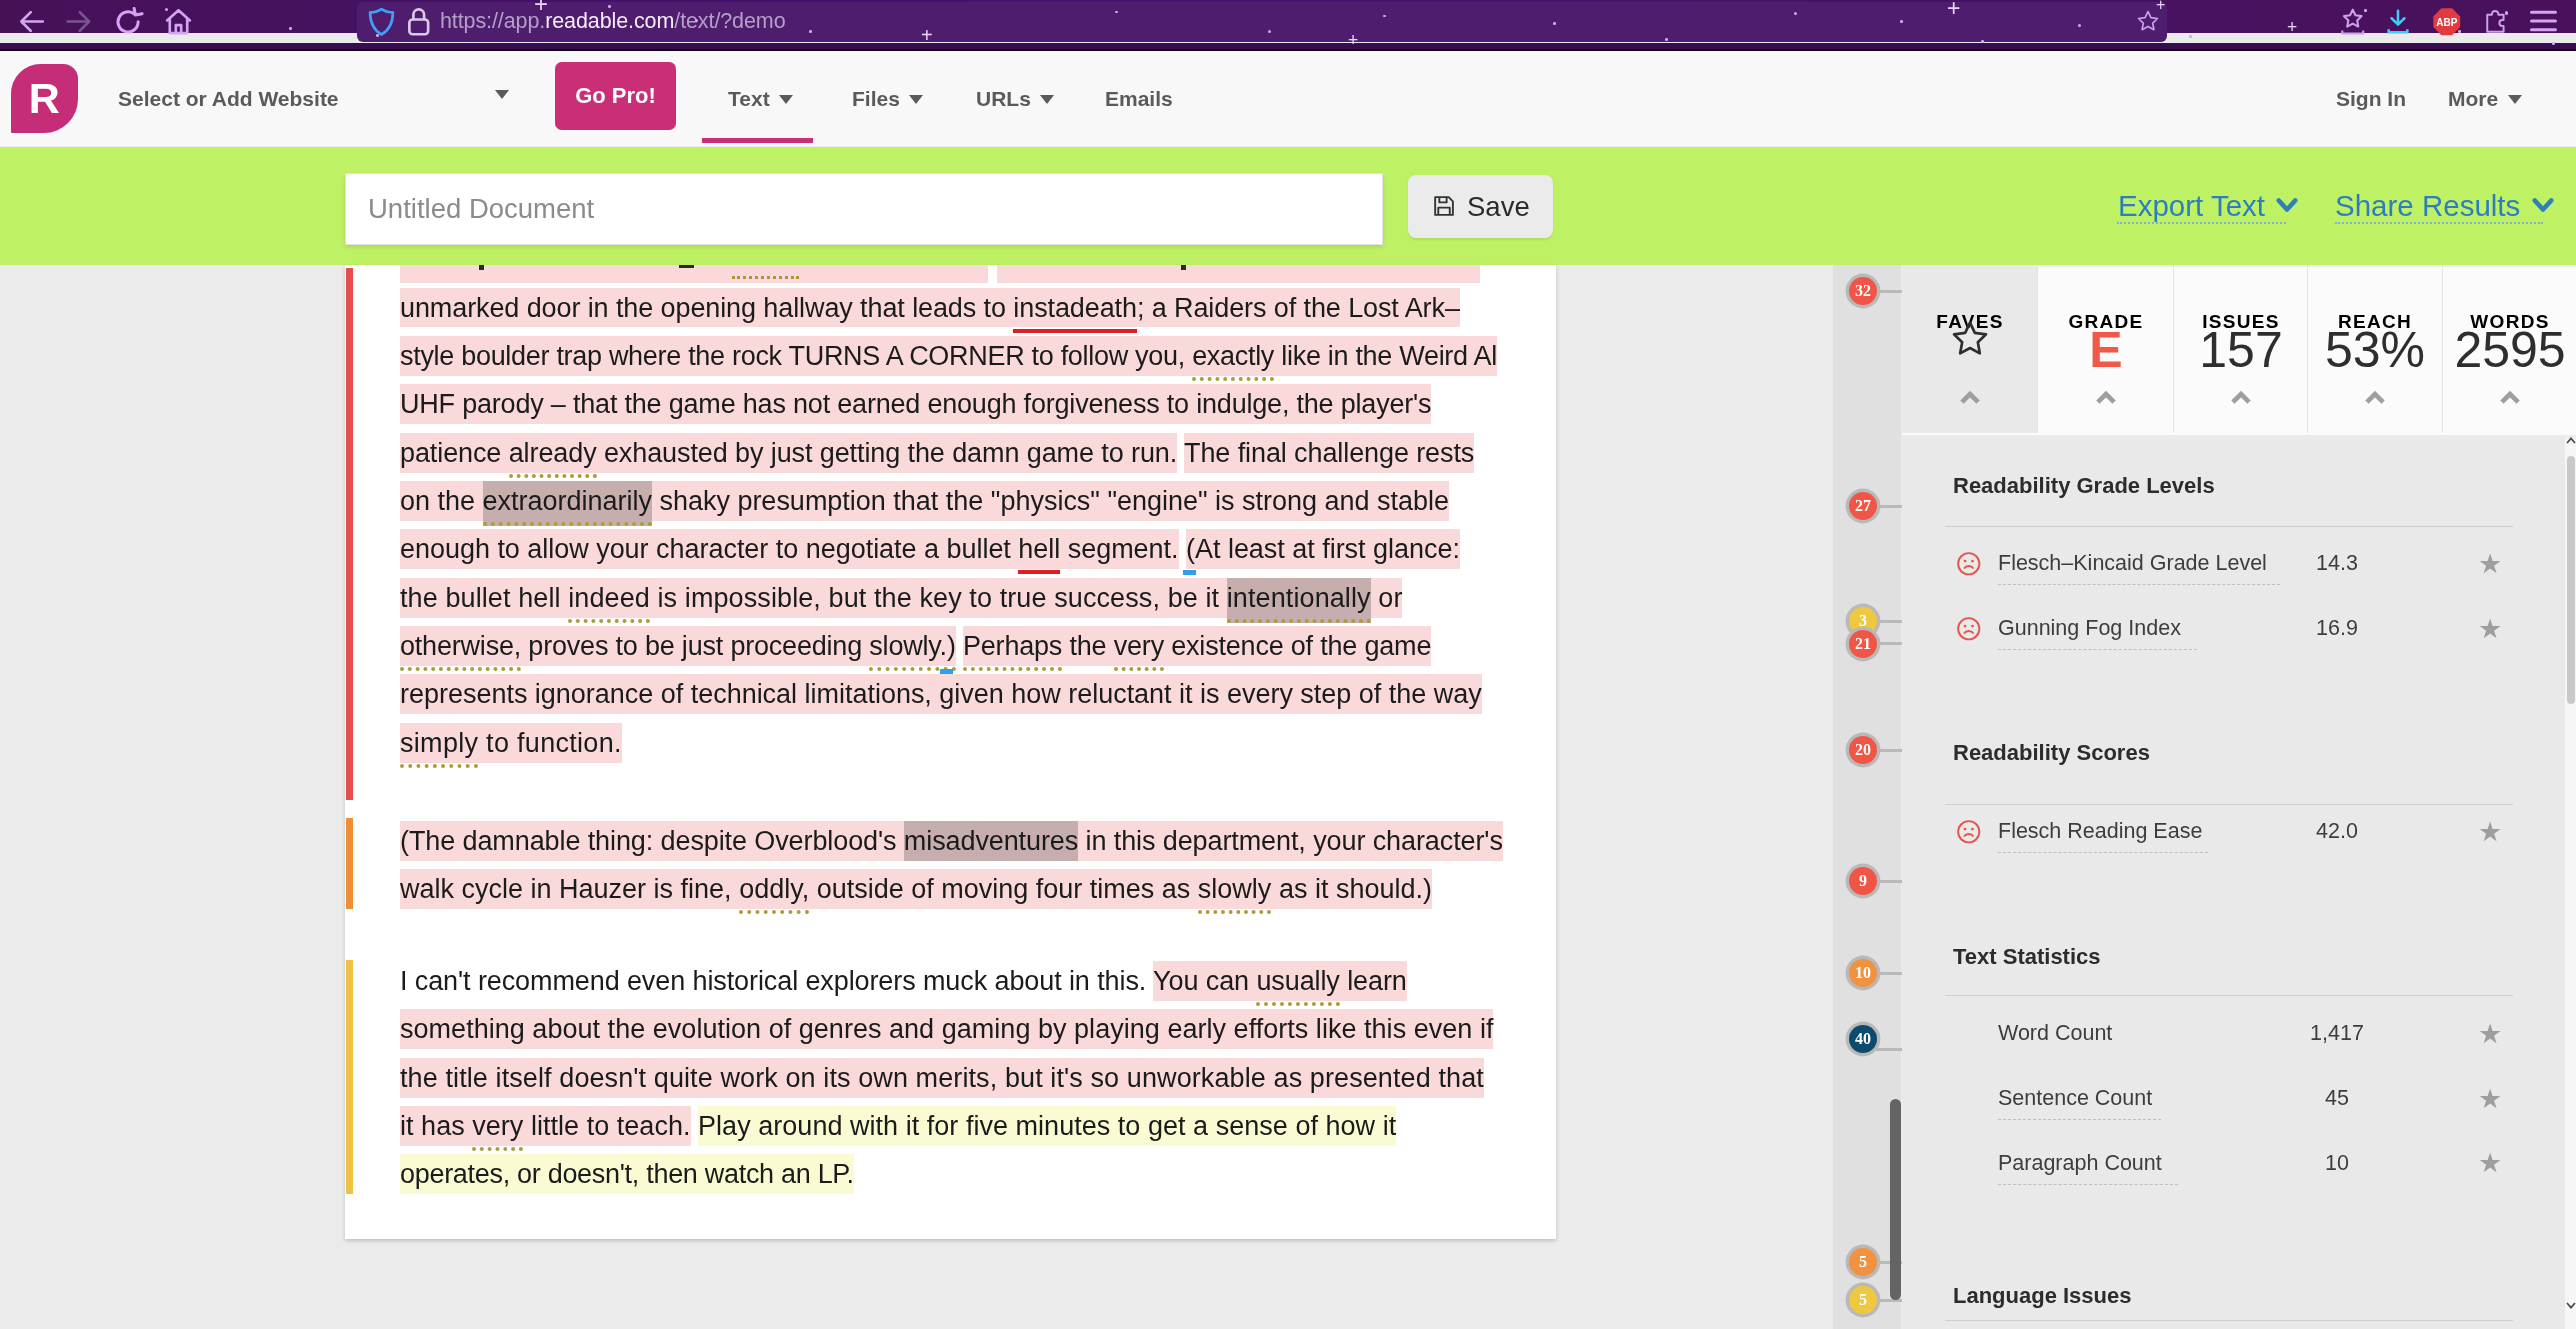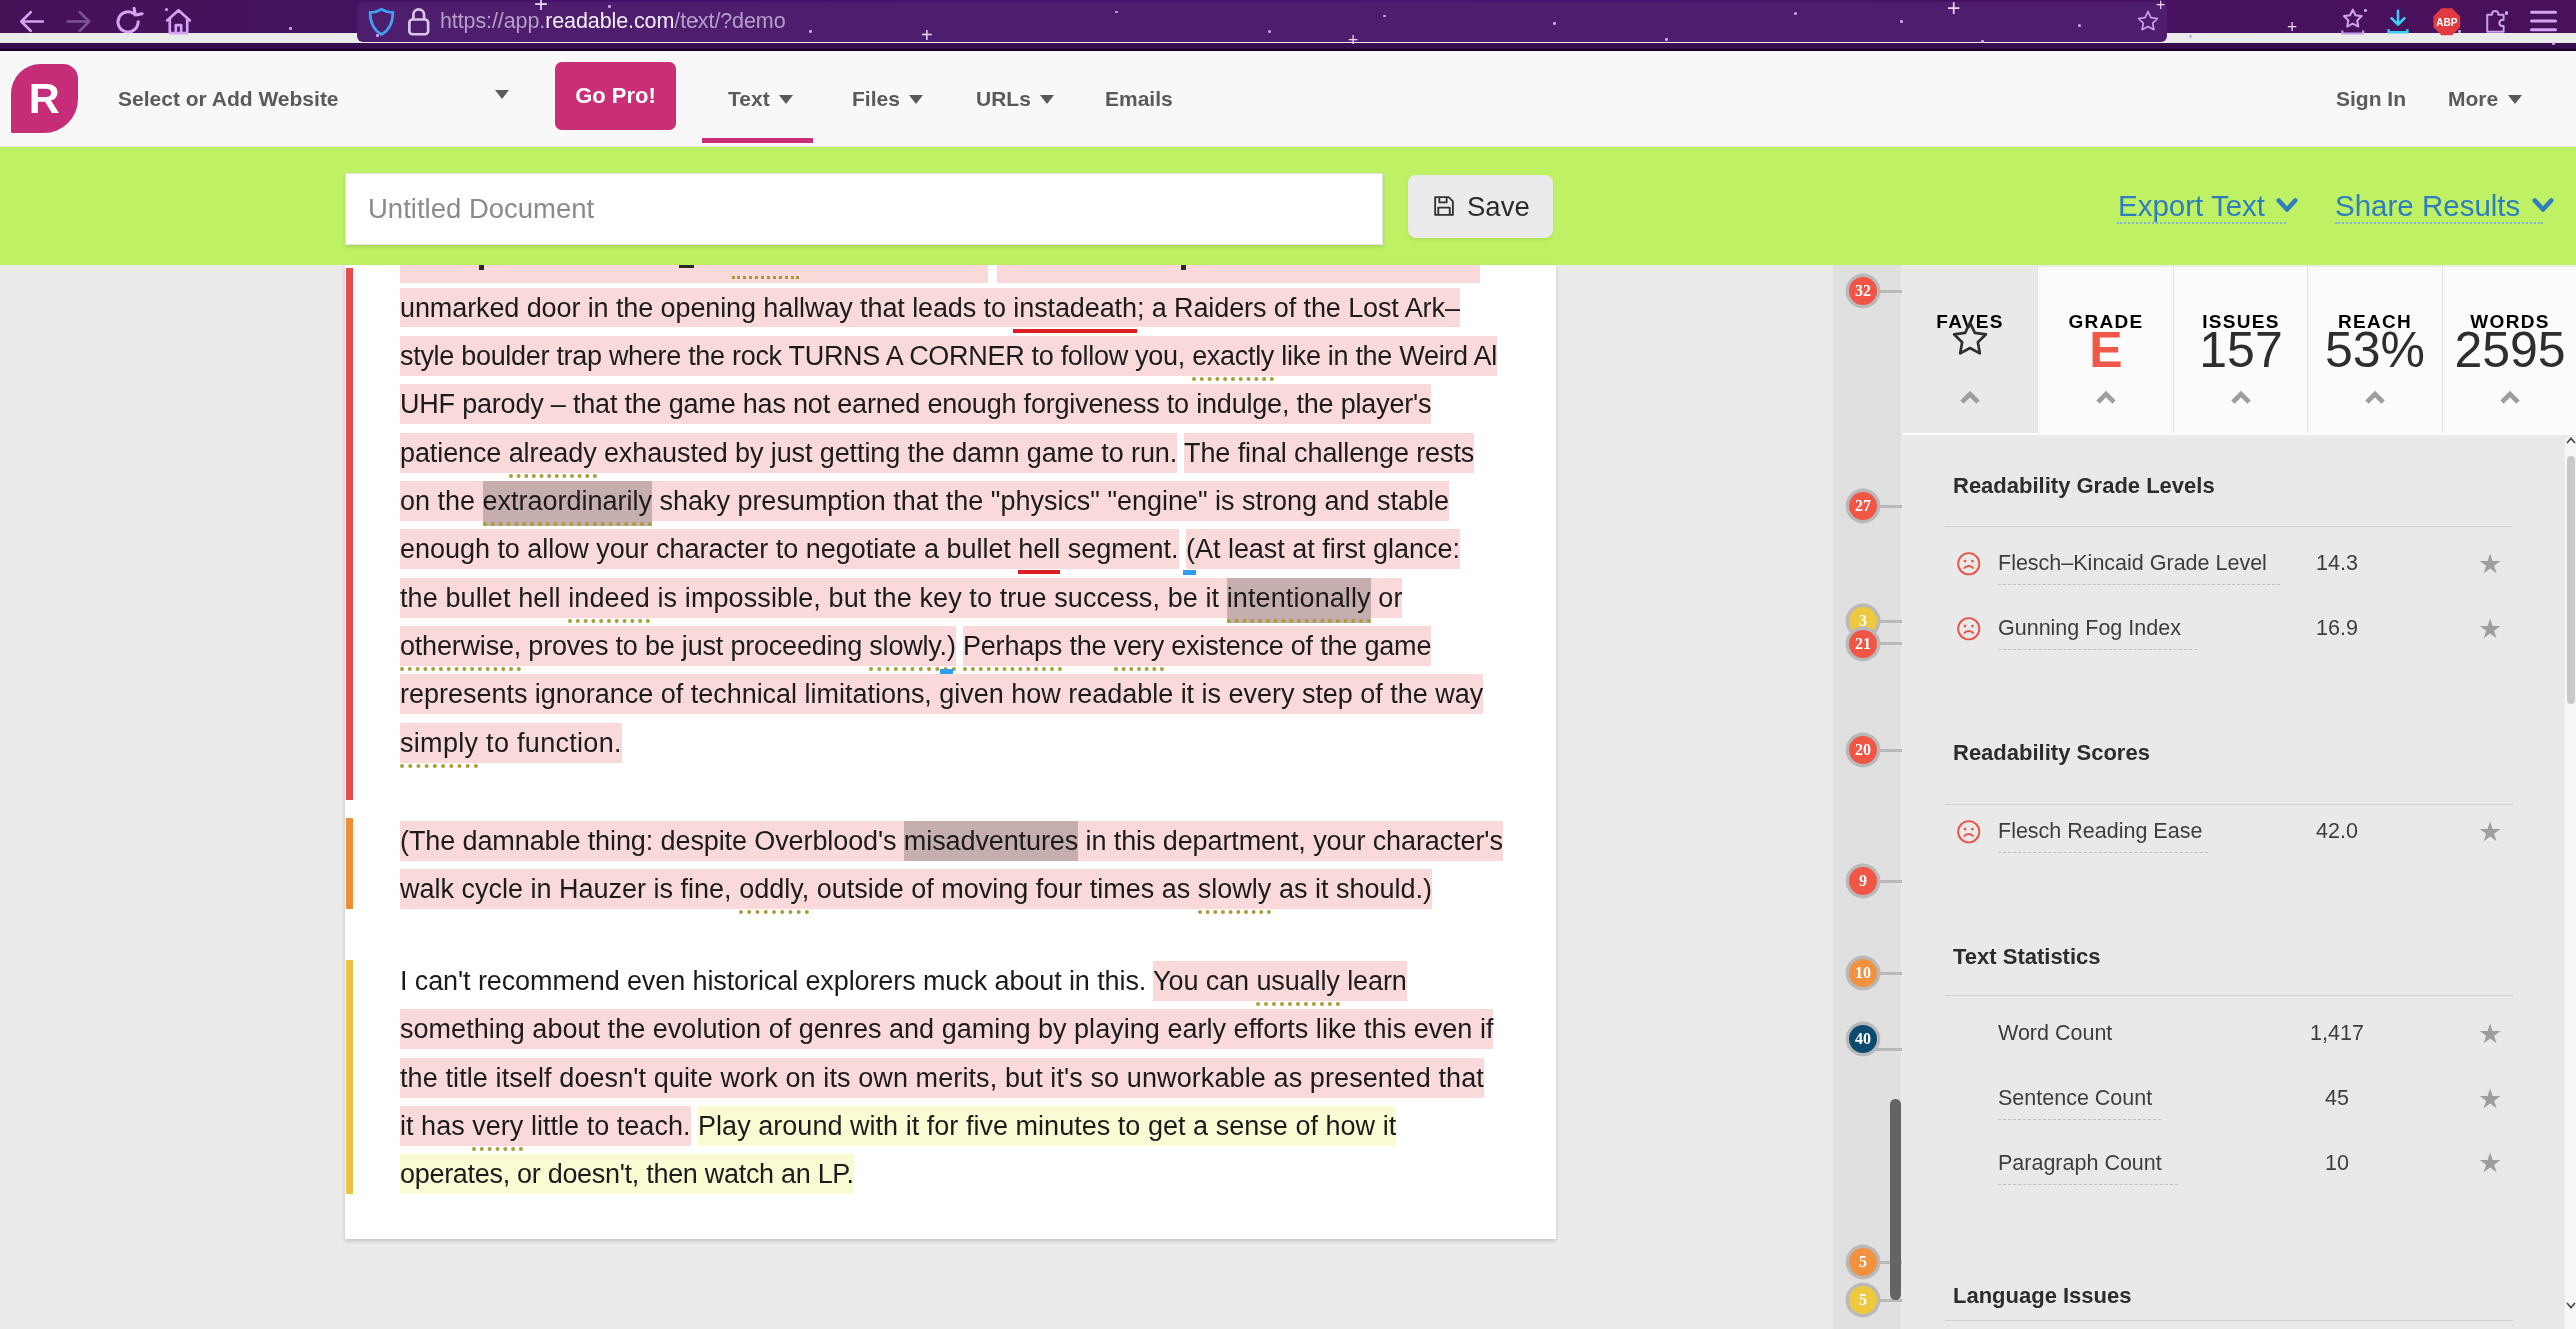--- a/index.html
+++ b/index.html
@@ -201,21 +201,21 @@
     <div class="pbar" style="top:553px;height:91px;background:#ee8f35"></div>
     <div class="pbar" style="top:695px;height:234px;background:#eec345"></div>
 <div class="tl" style="top:18.5px;letter-spacing:-0.1px"><span class="hl">unmarked door in the opening hallway that leads to <span class="red">instadeath</span>; a Raiders of the Lost Ark–</span></div>
 <div class="tl" style="top:67px;letter-spacing:-0.3px"><span class="hl">style boulder trap where the rock TURNS A CORNER to follow you, <span class="dot">exactly</span> like in the Weird Al</span></div>
 <div class="tl" style="top:115px;letter-spacing:-0.2px"><span class="hl">UHF parody – that the game has not earned enough forgiveness to indulge, the player's</span></div>
 <div class="tl" style="top:164px;letter-spacing:-0.1px"><span class="hl">patience <span class="dot">already</span> exhausted by just getting the damn game to run.</span> <span class="hl">The final challenge rests</span></div>
 <div class="tl" style="top:212px;letter-spacing:-0.01px"><span class="hl">on the <span class="dk dot">extraordinarily</span> shaky presumption that the "physics" "engine" is strong and stable</span></div>
 <div class="tl" style="top:260px;letter-spacing:-0.03px"><span class="hl">enough to allow your character to negotiate a bullet <span class="red">hell</span> segment.</span> <span class="hl">(At least at first glance:</span></div>
 <div class="tl" style="top:309px;letter-spacing:0.1px"><span class="hl">the bullet hell <span class="dot">indeed</span> is impossible, but the key to true success, be it <span class="dk dot">intentionally</span> or</span></div>
 <div class="tl" style="top:357px;letter-spacing:-0.2px"><span class="hl"><span class="dot">otherwise,</span> proves to be just proceeding <span class="dot">slowly.)</span></span> <span class="hl"><span class="dot">Perhaps</span> the <span class="dot">very</span> existence of the game</span></div>
-<div class="tl" style="top:405px;letter-spacing:-0.02px"><span class="hl">represents ignorance of technical limitations, given how readable it is every step of the way</span></div>
+<div class="tl" style="top:405px;letter-spacing:-0.02px"><span class="hl">represents ignorance of technical limitations, given how reluctant it is every step of the way</span></div>
 <div class="tl" style="top:454px;letter-spacing:0.3px"><span class="hl"><span class="dot">simply</span> to function.</span></div>
 <div class="tl" style="top:552px;letter-spacing:-0.1px"><span class="hl">(The damnable thing: despite Overblood's <span class="dk">misadventures</span> in this department, your character's</span></div>
 <div class="tl" style="top:600px;letter-spacing:0px"><span class="hl">walk cycle in Hauzer is fine, <span class="dot">oddly,</span> outside of moving four times as <span class="dot">slowly</span> as it should.)</span></div>
 <div class="tl" style="top:692px;letter-spacing:-0.1px">I can't recommend even historical explorers muck about in this. <span class="hl">You can <span class="dot">usually</span> learn</span></div>
 <div class="tl" style="top:740px;letter-spacing:0.03px"><span class="hl">something about the evolution of genres and gaming by playing early efforts like this even if</span></div>
 <div class="tl" style="top:789px;letter-spacing:0.1px"><span class="hl">the title itself doesn't quite work on its own merits, but it's so unworkable as presented that</span></div>
 <div class="tl" style="top:837px;letter-spacing:0.03px"><span class="hl">it has <span class="dot">very</span> little to teach.</span> <span class="yl">Play around with it for five minutes to get a sense of how it</span></div>
 <div class="tl" style="top:885px;letter-spacing:-0.3px"><span class="yl">operates, or doesn't, then watch an LP.</span></div>
     <div class="bluemark" style="left:838px;top:305px"></div>
     <div class="abs" style="left:55px;top:0;width:588px;height:17.5px;background:#fad9da"></div>

